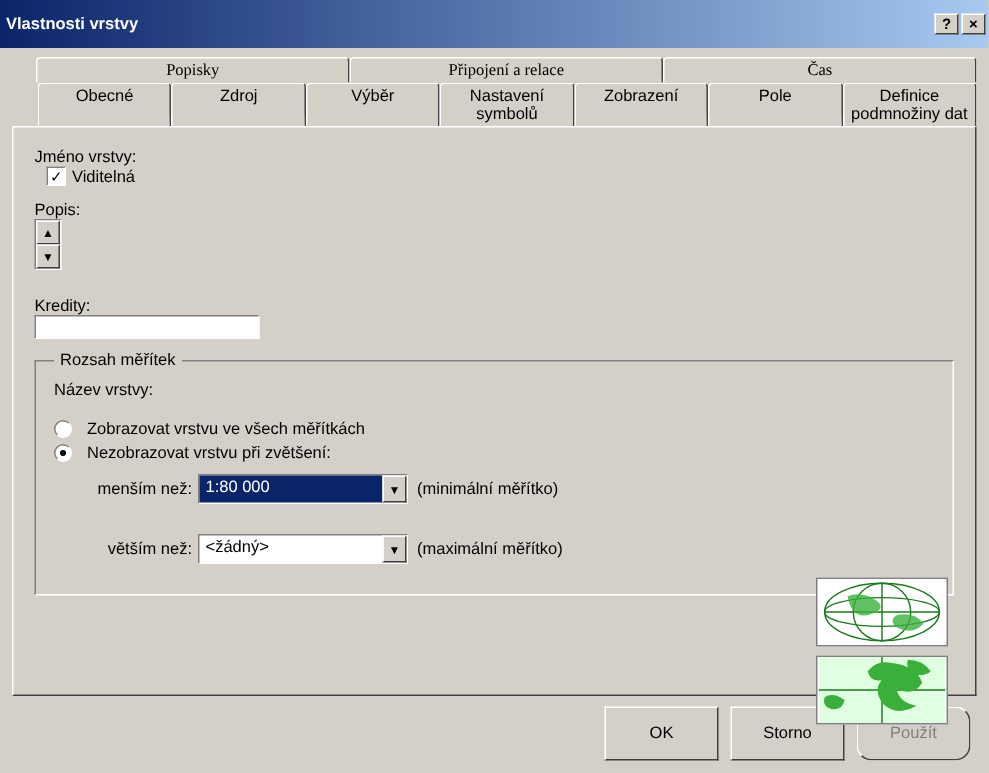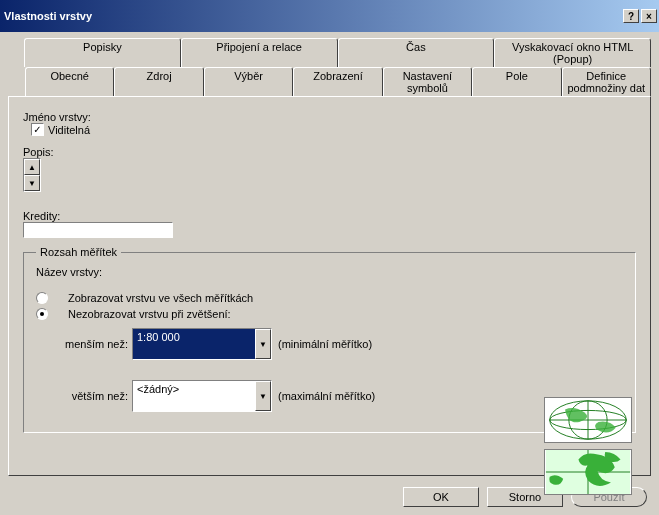--- a/index.html
+++ b/index.html
@@ -45,21 +45,21 @@
     border-right-color: #404040;
     border-bottom: none;
     background: #d4d0c8;
     padding: 2px 0;
     font-size: 11px;
     text-align: center;
     cursor: pointer;
     position: relative;
     border-radius: 3px 3px 0 0;
   }
-  .tabrow.row1 .tab { flex: 1; }
+  .tabrow.row1 .tab { flex: 1; font-family: Liberation Serif, serif; }
   .tabrow.row2 { margin-top: 0; }
   .tabrow.row2 .tab { flex: 1; }
   .tab.active {
     background: #d4d0c8;
     z-index: 3;
     border-bottom: 1px solid #d4d0c8;
     margin-bottom: -1px;
     font-weight: normal;
   }
   .tabpanel {
@@ -112,33 +112,33 @@
     display:flex;align-items:center;justify-content:center;
     font-size:10px;
   }
   fieldset.group {
     border: 1px solid #808080;
     border-right-color:#fff; border-bottom-color:#fff;
     margin: 6px 0 0 0;
     padding: 8px 12px 12px 12px;
   }
   fieldset.group legend { padding: 0 4px; }
-  .radio-row { display:flex; align-items:center; gap:20px; margin: 4px 0; }
+  .radio-row { display:flex; align-items:center; gap:10px; margin: 4px 0; }
   .radio {
     width:12px;height:12px;border-radius:50%;
     border:1px solid #808080;
     border-right-color:#fff;border-bottom-color:#fff;
     background:#fff;
     display:flex;align-items:center;justify-content:center;
   }
   .radio .dot{width:4px;height:4px;background:#000;border-radius:50%;}
   .subrow{display:flex;align-items:center;margin:8px 0 8px 20px;gap:0;}
   .sublbl{width:76px;text-align:right;padding-right:4px;}
   .combo{
-    display:flex;width:140px;height:32px;
+    display:flex;width:140px;height:20px;
     border:1px solid #808080;border-right-color:#fff;border-bottom-color:#fff;
     background:#fff;
   }
   .combo.sel .combo-text{background:#0a246a;color:#fff;}
   .combo-text{flex:1;padding:2px 4px;white-space:nowrap;overflow:hidden;}
   .combo-btn{
     width:16px;background:#d4d0c8;
     border-left:1px solid #fff;
     display:flex;align-items:center;justify-content:center;font-size:8px;
     border-top:1px solid #fff;border-right:1px solid #404040;border-bottom:1px solid #404040;
@@ -147,21 +147,21 @@
   .thumb{
     position:absolute;right:18px;width:88px;height:46px;
     border:1px solid #808080;background:#fff;
   }
   .thumb.globe{top:300px;}
   .thumb.map{top:352px;}
   .btnbar{
     position:absolute;bottom:8px;right:12px;display:flex;gap:8px;
   }
   .btn{
-    width:76px;height:20px;
+    width:76px;height:36px;
     border:1px solid #fff;border-right-color:#404040;border-bottom-color:#404040;
     background:#d4d0c8;
     display:flex;align-items:center;justify-content:center;
     cursor:pointer;
   }
   .btn.disabled{color:#808080;cursor:default;border-radius:10px;}
   
   .globe-svg,.map-svg{width:100%;height:100%;display:block;}
 </style>
 </head>
@@ -174,28 +174,27 @@
     <div class="titlebar-btn">×</div>
   </div>
 </div>
 
 <div class="content">
 
   <div class="tabrow row1">
     <div class="tab">Popisky</div>
     <div class="tab">Připojení a relace</div>
     <div class="tab">Čas</div>
-    <div class="tab">Vyskakovací okno HTML (Popup)</div>
   </div>
   <div class="tabrow row2">
     <div class="tab active">Obecné</div>
     <div class="tab">Zdroj</div>
     <div class="tab">Výběr</div>
+    <div class="tab">Nastavení symbolů</div>
     <div class="tab">Zobrazení</div>
-    <div class="tab">Nastavení symbolů</div>
     <div class="tab">Pole</div>
     <div class="tab">Definice podmnožiny dat</div>
   </div>
 
   <div class="tabpanel">
 
     <div class="row">
       <div class="lbl">Jméno vrstvy:</div>
       <label class="checkbox">
         <span class="cb-box">✓</span>

